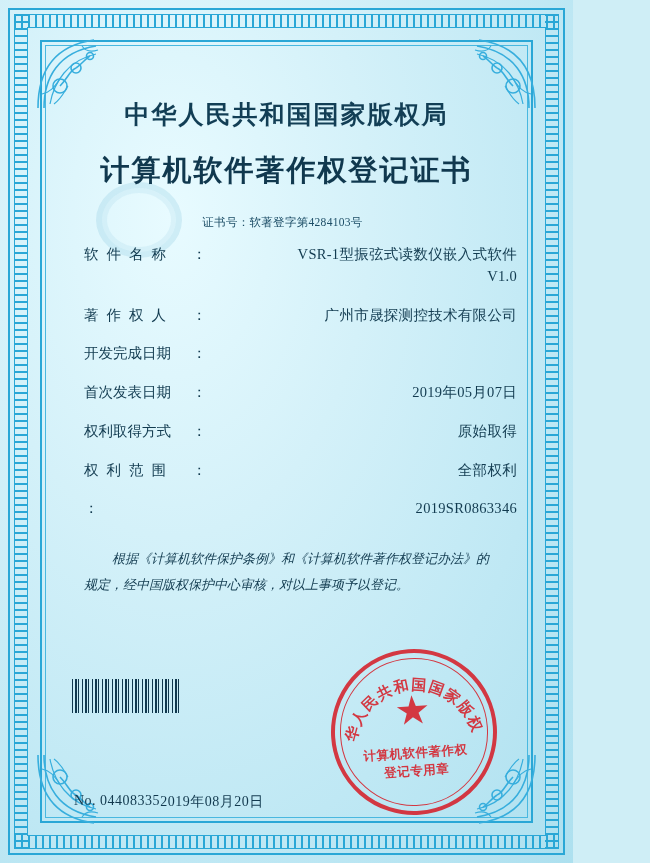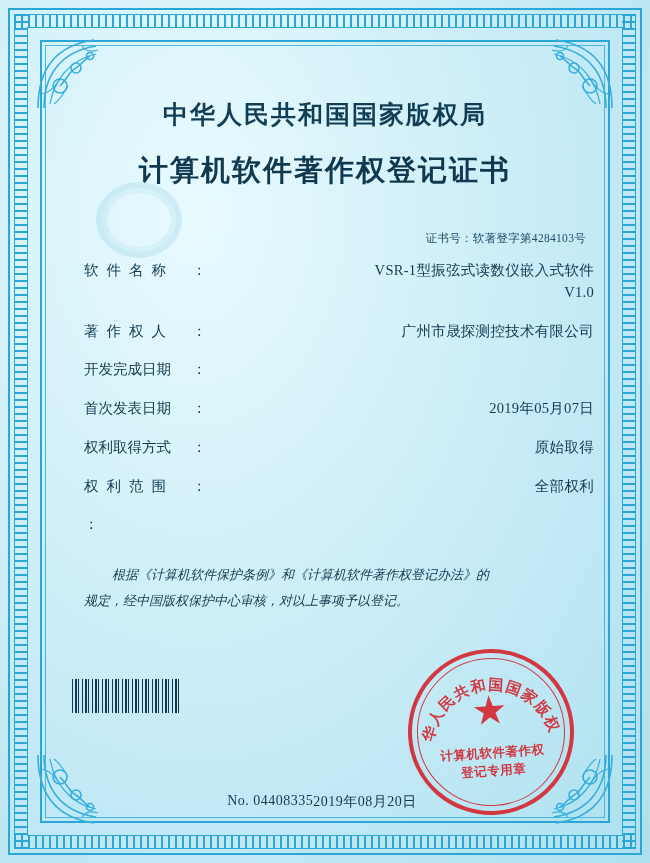--- a/index.html
+++ b/index.html
@@ -9,21 +9,21 @@
   body {
     width: 650px;
     height: 863px;
     font-family: "Liberation Serif", serif;
     background: #cfeef6;
     overflow: hidden;
   }
 
   .certificate {
     position: relative;
-    width: 650px;
+    width: 573px;
     height: 863px;
     background:
       radial-gradient(ellipse at 30% 25%, #e8fbff 0%, #d4f1f9 35%, #bfe8f4 70%, #ade0ef 100%);
     overflow: hidden;
   }
 
   
   .frame-outer {
     position: absolute;
     left: 8px; top: 8px; right: 8px; bottom: 8px;
@@ -116,24 +116,24 @@
     text-align: center;
     font-family: "Liberation Serif", serif;
     font-size: 29px;
     letter-spacing: 2px;
     color: #10384e;
     margin-top: 20px;
     font-weight: 700;
   }
 
   .cert-no {
-    text-align: right;
+    text-align: center;
     font-size: 11.5px;
     color: #1c4d66;
-    margin-top: 40px;
+    margin-top: 24px;
     padding-right: 8px;
     letter-spacing: .3px;
   }
 
   .fields {
     margin-top: 14px;
     padding-left: 28px;
   }
   .field-row {
     display: flex;
@@ -241,25 +241,25 @@
     text-align: center;
     font-size: 12.5px;
     font-weight: 700;
     letter-spacing: .5px;
   }
   .seal-line1 { top: 92px; }
   .seal-line2 { top: 110px; }
 
   .footer {
     position: absolute;
-    left: 72px;
+    left: 56px;
     right: 56px;
     bottom: 52px;
     display: flex;
-    justify-content: center;
+    justify-content: flex-start;
     font-size: 14px;
     color: #12394e;
   }
   .footer-no { letter-spacing: .5px; padding-left: 18px;}
   .footer-date { letter-spacing: .5px; padding-right: 40px;}
 </style>
 </head>
 <body>
 
 <div class="certificate">
@@ -384,20 +384,21 @@
       </div>
 
       <div class="field-row">
         <div class="field-label label-sp3">权 利 范 围</div>
         <div class="field-colon">：</div>
         <div class="field-value">全部权利</div>
       </div>
 
       <div class="field-row">
         <div class="field-colon">：</div>
+        <div class="field-value">2019SR0863346</div>
       </div>
 
     </div>
 
     <div class="paragraph">
       <span class="p-indent">根据《计算机软件保护条例》和《计算机软件著作权登记办法》的</span>
       <span>规定，经中国版权保护中心审核，对以上事项予以登记。</span>
     </div>
 
   </div>

